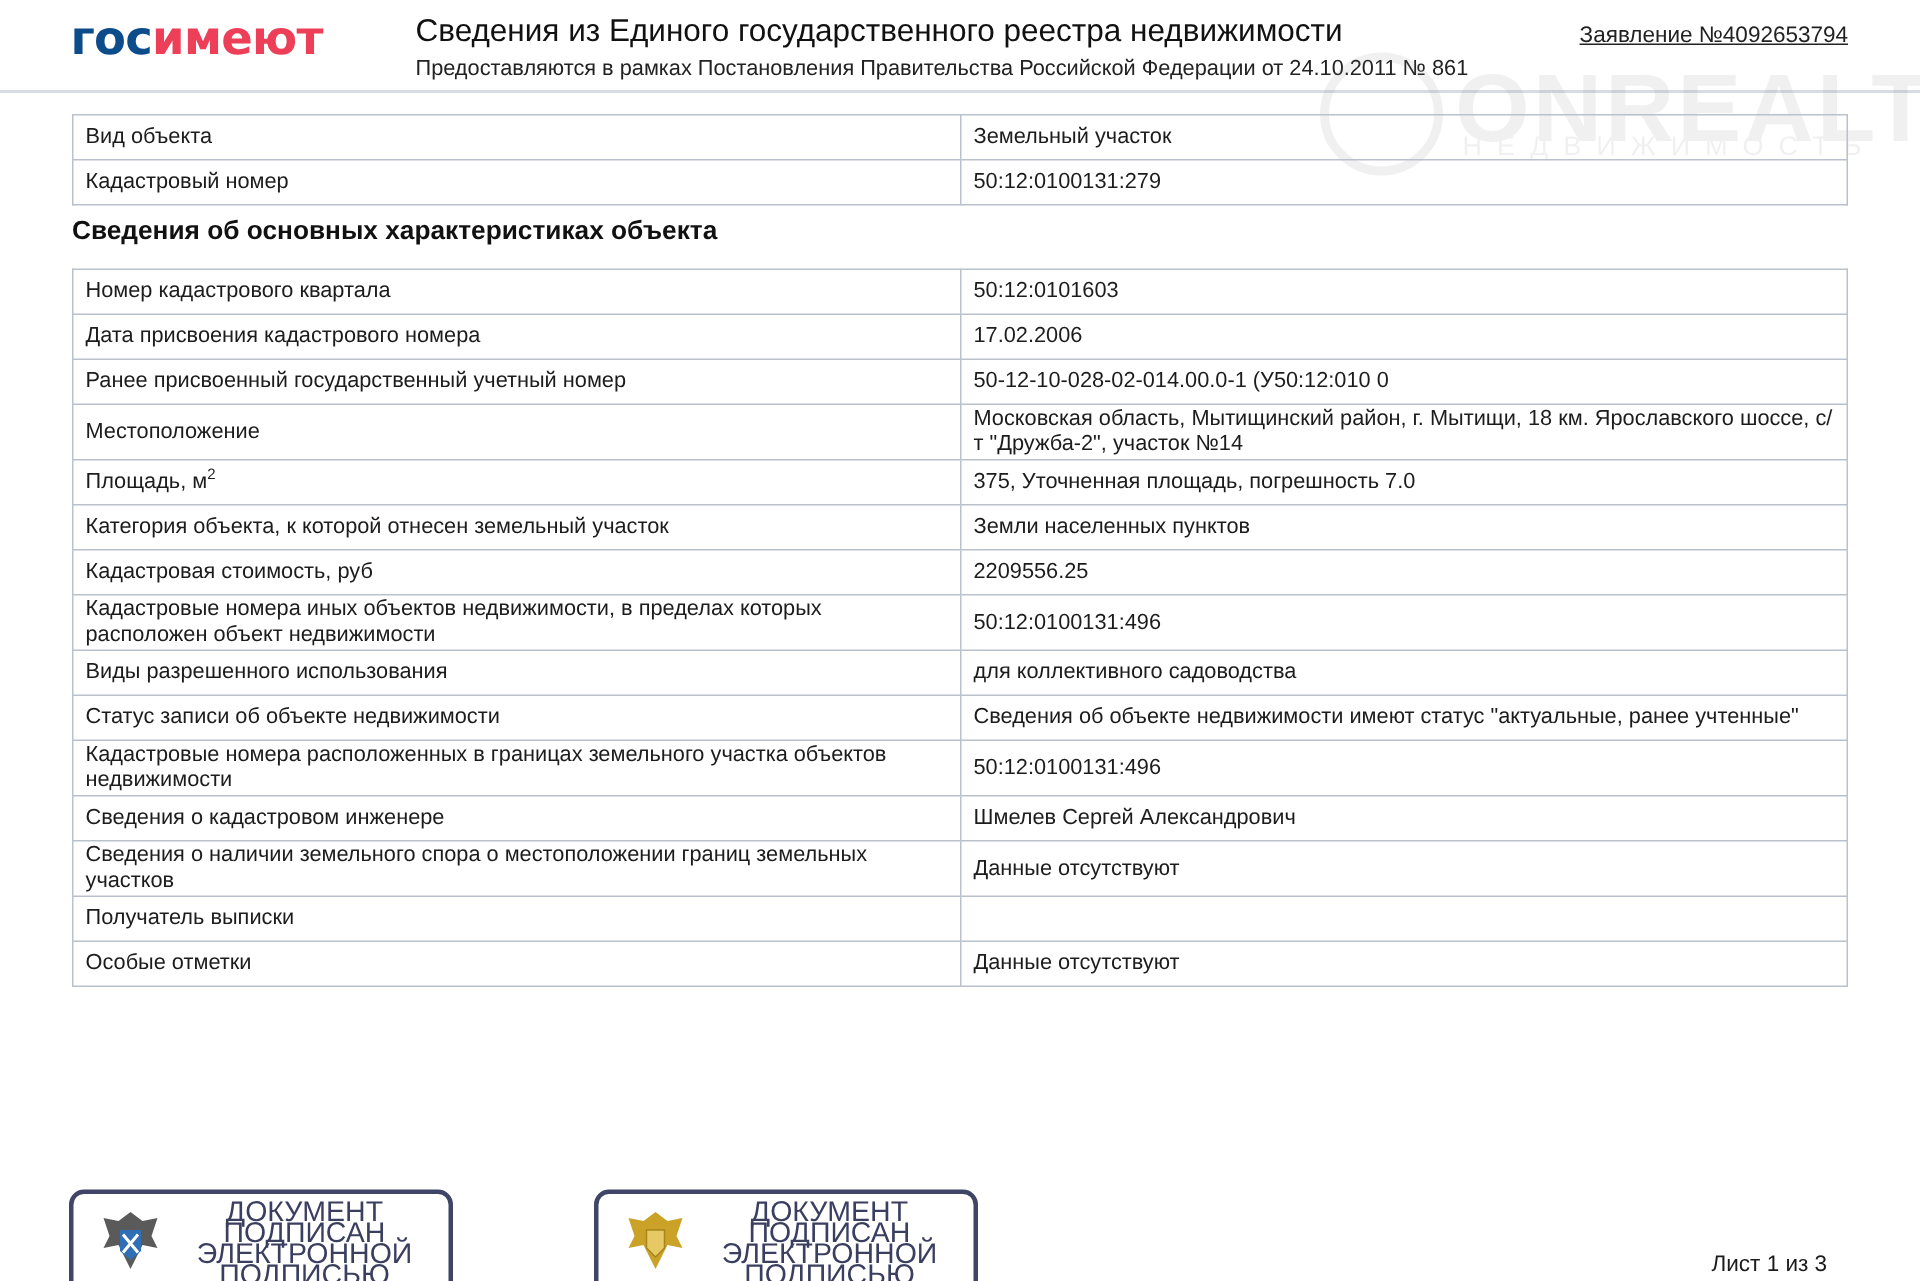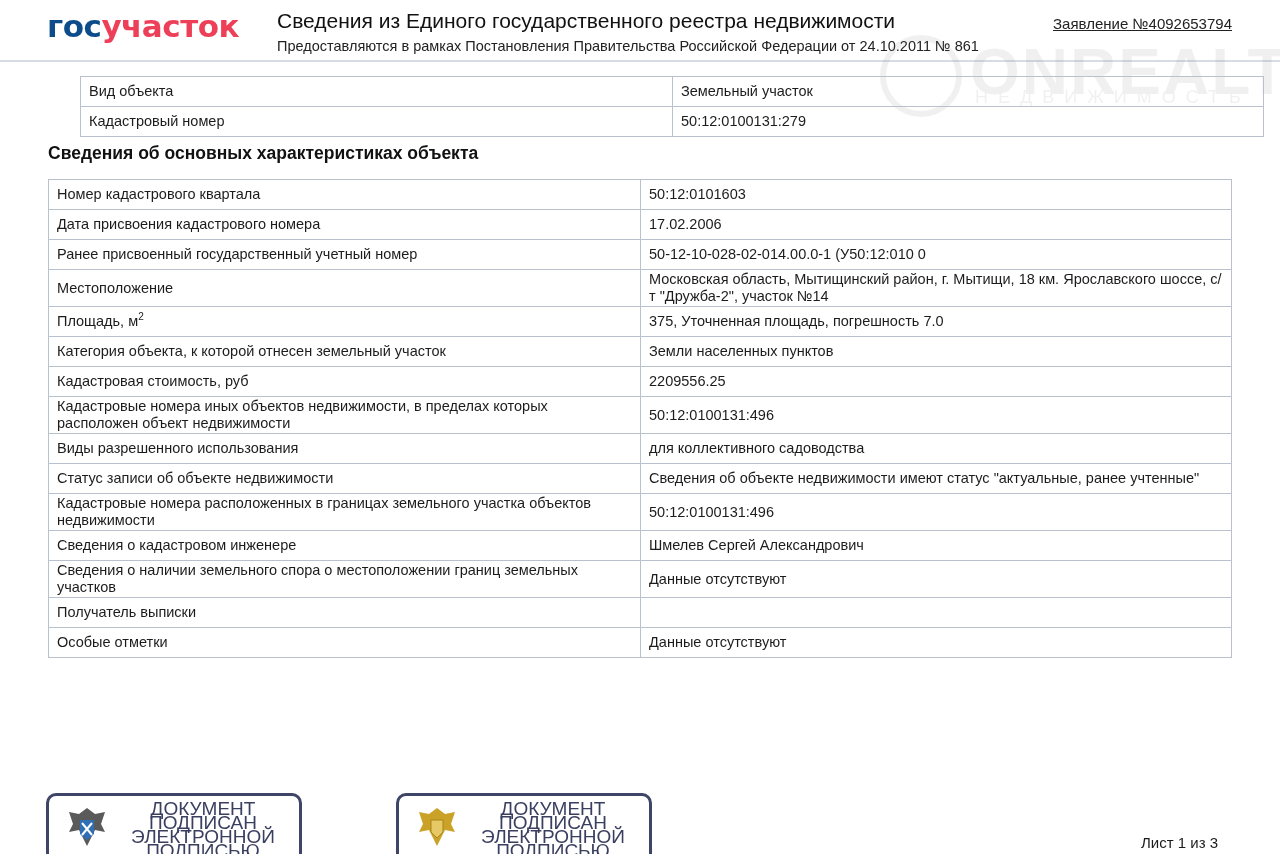--- a/index.html
+++ b/index.html
@@ -17,41 +17,41 @@
   .request { position: absolute; right: 48px; top: 15px; font-size: 15px; color: #222; text-decoration: underline; }
 
   .watermark { position: absolute; left: 880px; top: 35px; width: 380px; height: 80px; opacity: 0.10; pointer-events: none; }
   .watermark .wm-main { position: absolute; left: 90px; top: 0; font-size: 64px; font-weight: bold; color: #777; letter-spacing: 2px; }
   .watermark .wm-sub { position: absolute; left: 95px; top: 52px; font-size: 18px; color: #777; letter-spacing: 10px; }
   .watermark .wm-house { position: absolute; left: 0; top: 0; width: 70px; height: 70px; border: 6px solid #777; border-radius: 50%; }
 
   table { border-collapse: collapse; position: absolute; left: 48px; width: 1184px; table-layout: fixed; }
   td { border: 1.5px solid #b9c1cc; padding: 1px 8px; font-size: 14.5px; line-height: 17px; vertical-align: middle; color: #1c1c1c; }
   td.k { width: 575px; }
-  .t1 { top: 76px; margin-left: 32px; }
+  .t1 { top: 76px; }
   .t1 td { height: 27px; }
   .section { position: absolute; left: 48px; top: 143px; font-size: 17.5px; font-weight: bold; color: #111; }
   .t2 { top: 179px; }
   .t2 td { height: 27px; }
   .t2 tr.tall td { height: 33px; }
   .t2 tr.xtall td { height: 52px; }
   sup { font-size: 10px; line-height: 0; }
 
   .stamp { position: absolute; top: 793px; width: 250px; height: 80px; border: 3.5px solid #3e4566; border-radius: 10px; background: #fff; }
   .stamp1 { left: 46px; }
   .stamp2 { left: 396px; }
   .stamp .emblem { position: absolute; left: 16px; top: 8px; width: 44px; height: 46px; }
   .stamp .stext { position: absolute; left: 64px; top: 6px; width: 180px; text-align: center; font-size: 19px; line-height: 14px; color: #3a3f60; }
   .page-num { position: absolute; left: 1141px; top: 834px; font-size: 15px; color: #1b1b1b; }
 </style>
 </head>
 <body>
 
 <div class="header">
-  <div class="logo"><span class="gos">гос</span><span class="uslugi">участок</span></div>
+  <div class="logo"><span class="gos">гос</span><span class="uslugi">имеют</span></div>
   <div class="title">Сведения из Единого государственного реестра недвижимости</div>
   <div class="subtitle">Предоставляются в рамках Постановления Правительства Российской Федерации от 24.10.2011 № 861</div>
   <div class="request">Заявление №4092653794</div>
 </div>
 
 <div class="watermark">
   <div class="wm-house"></div>
   <div class="wm-main">ONREALT</div>
   <div class="wm-sub">НЕДВИЖИМОСТЬ</div>
 </div>

